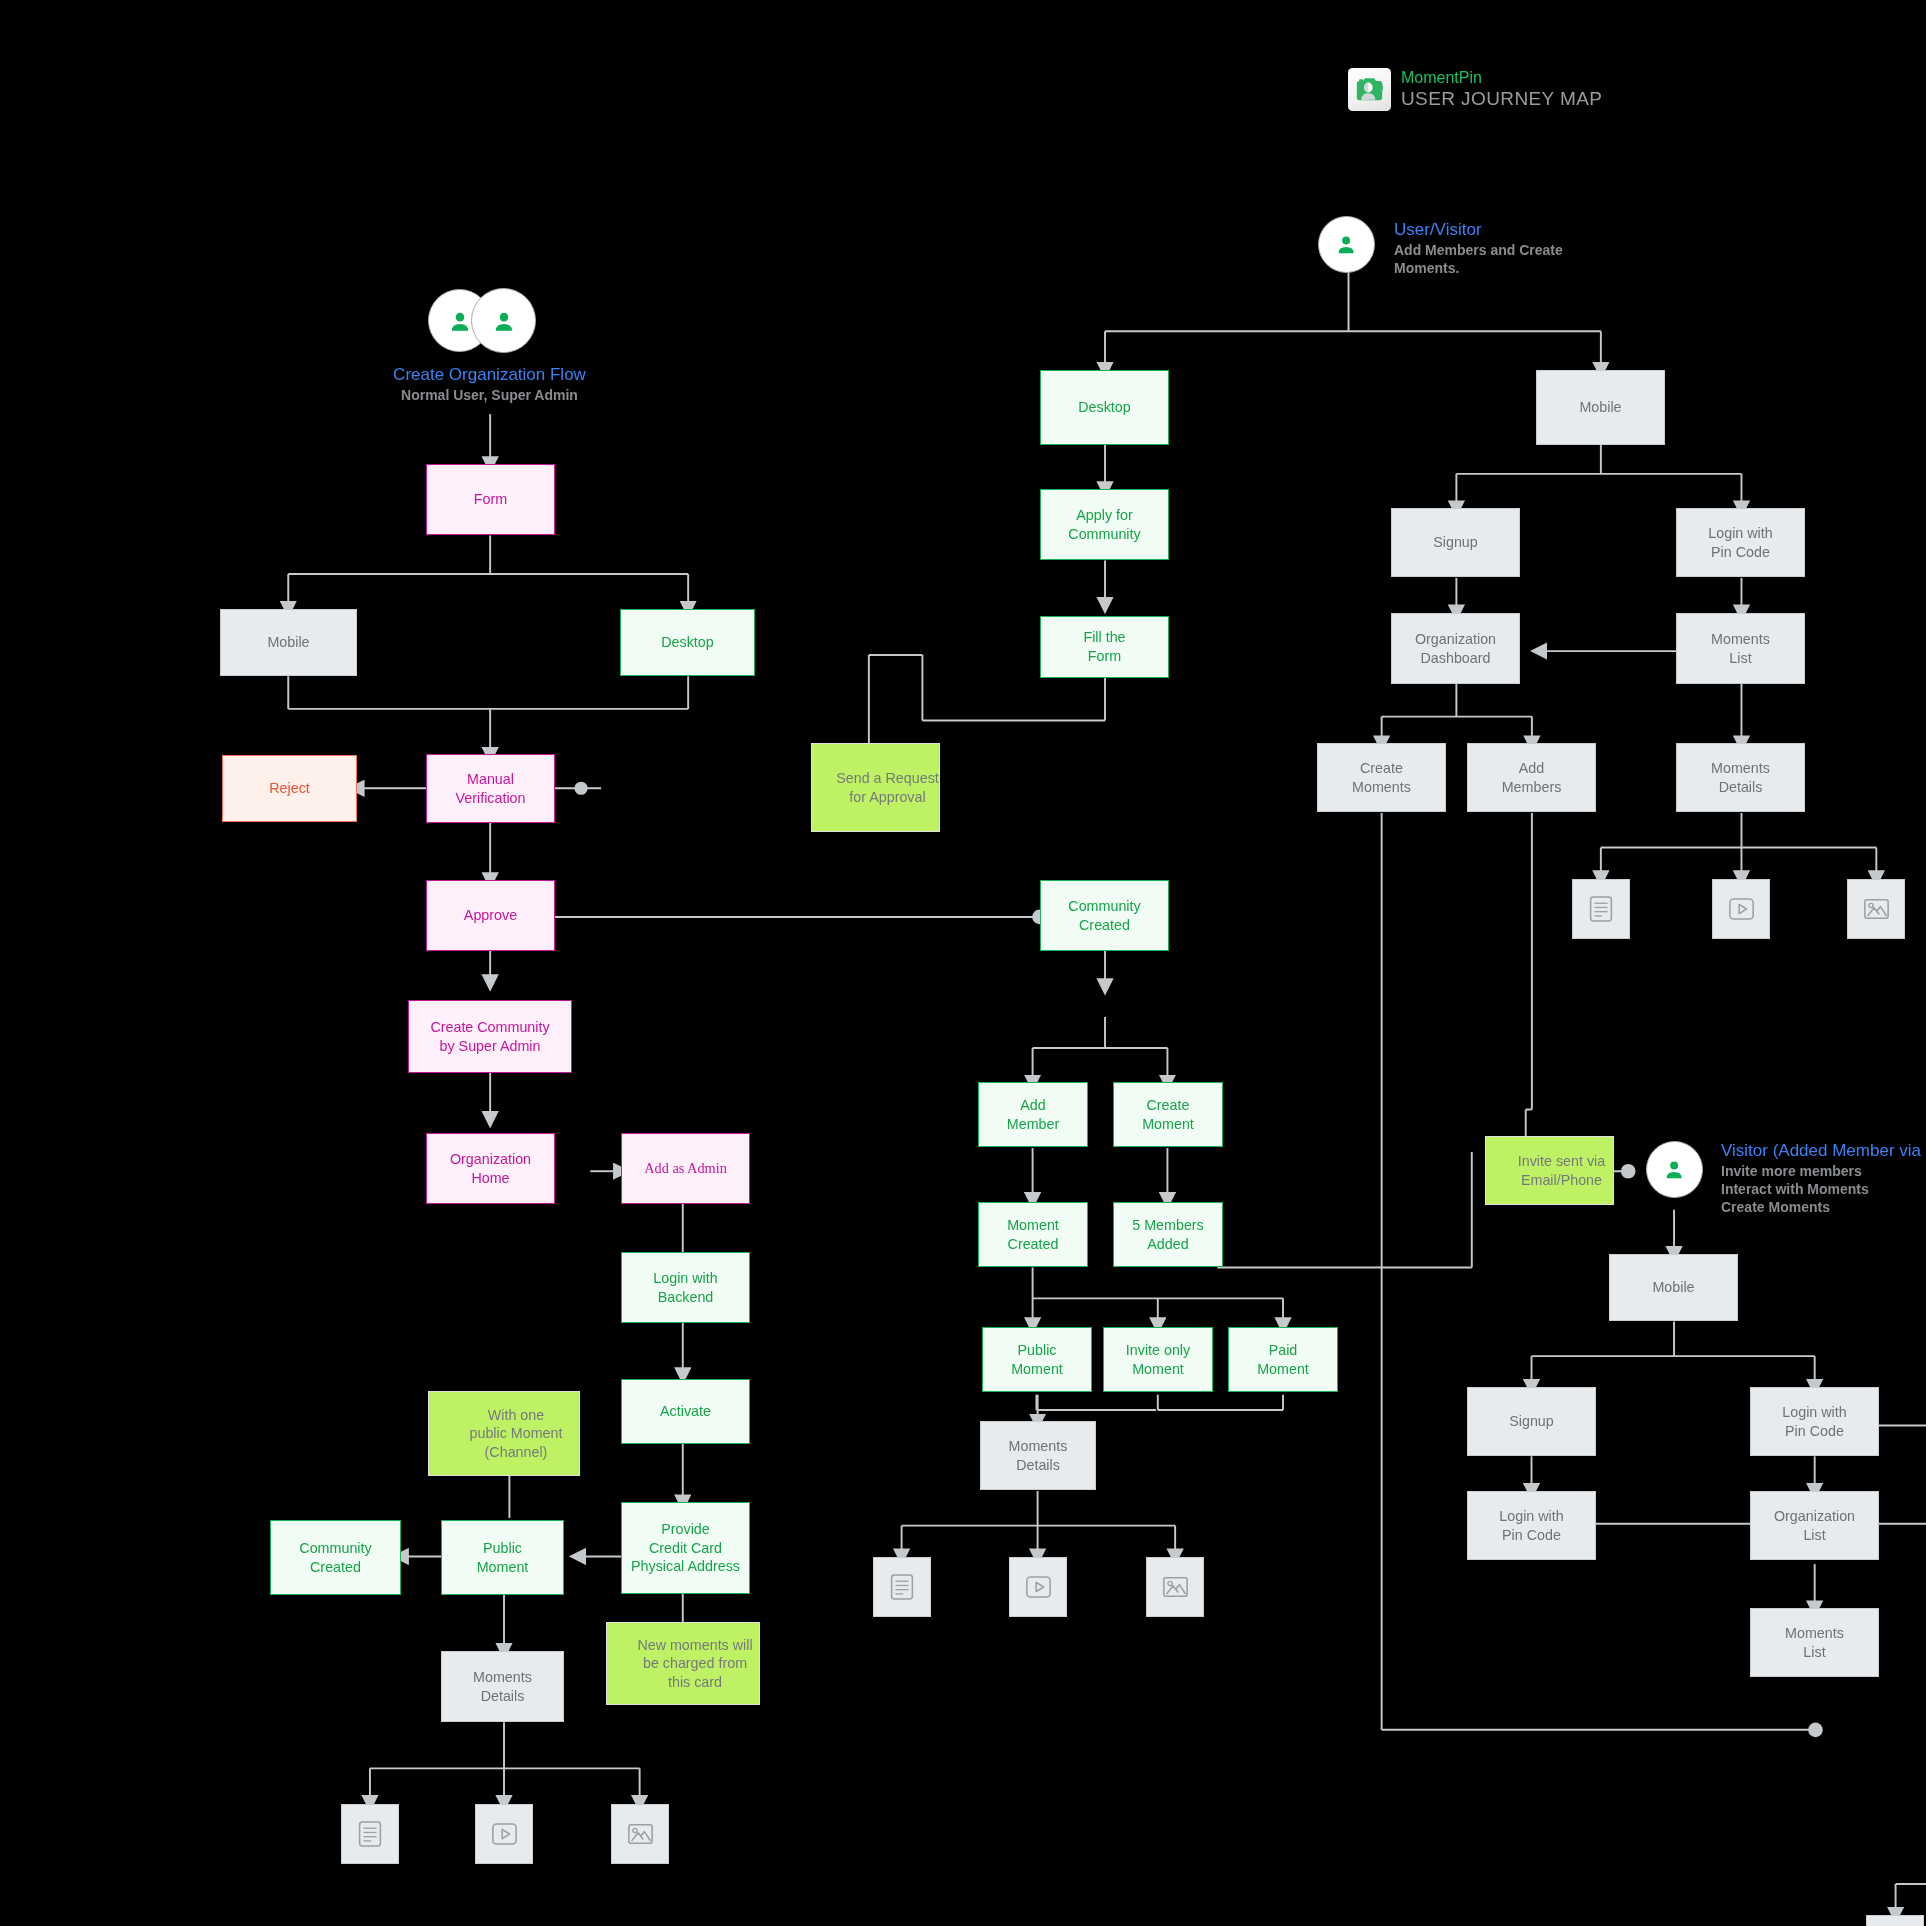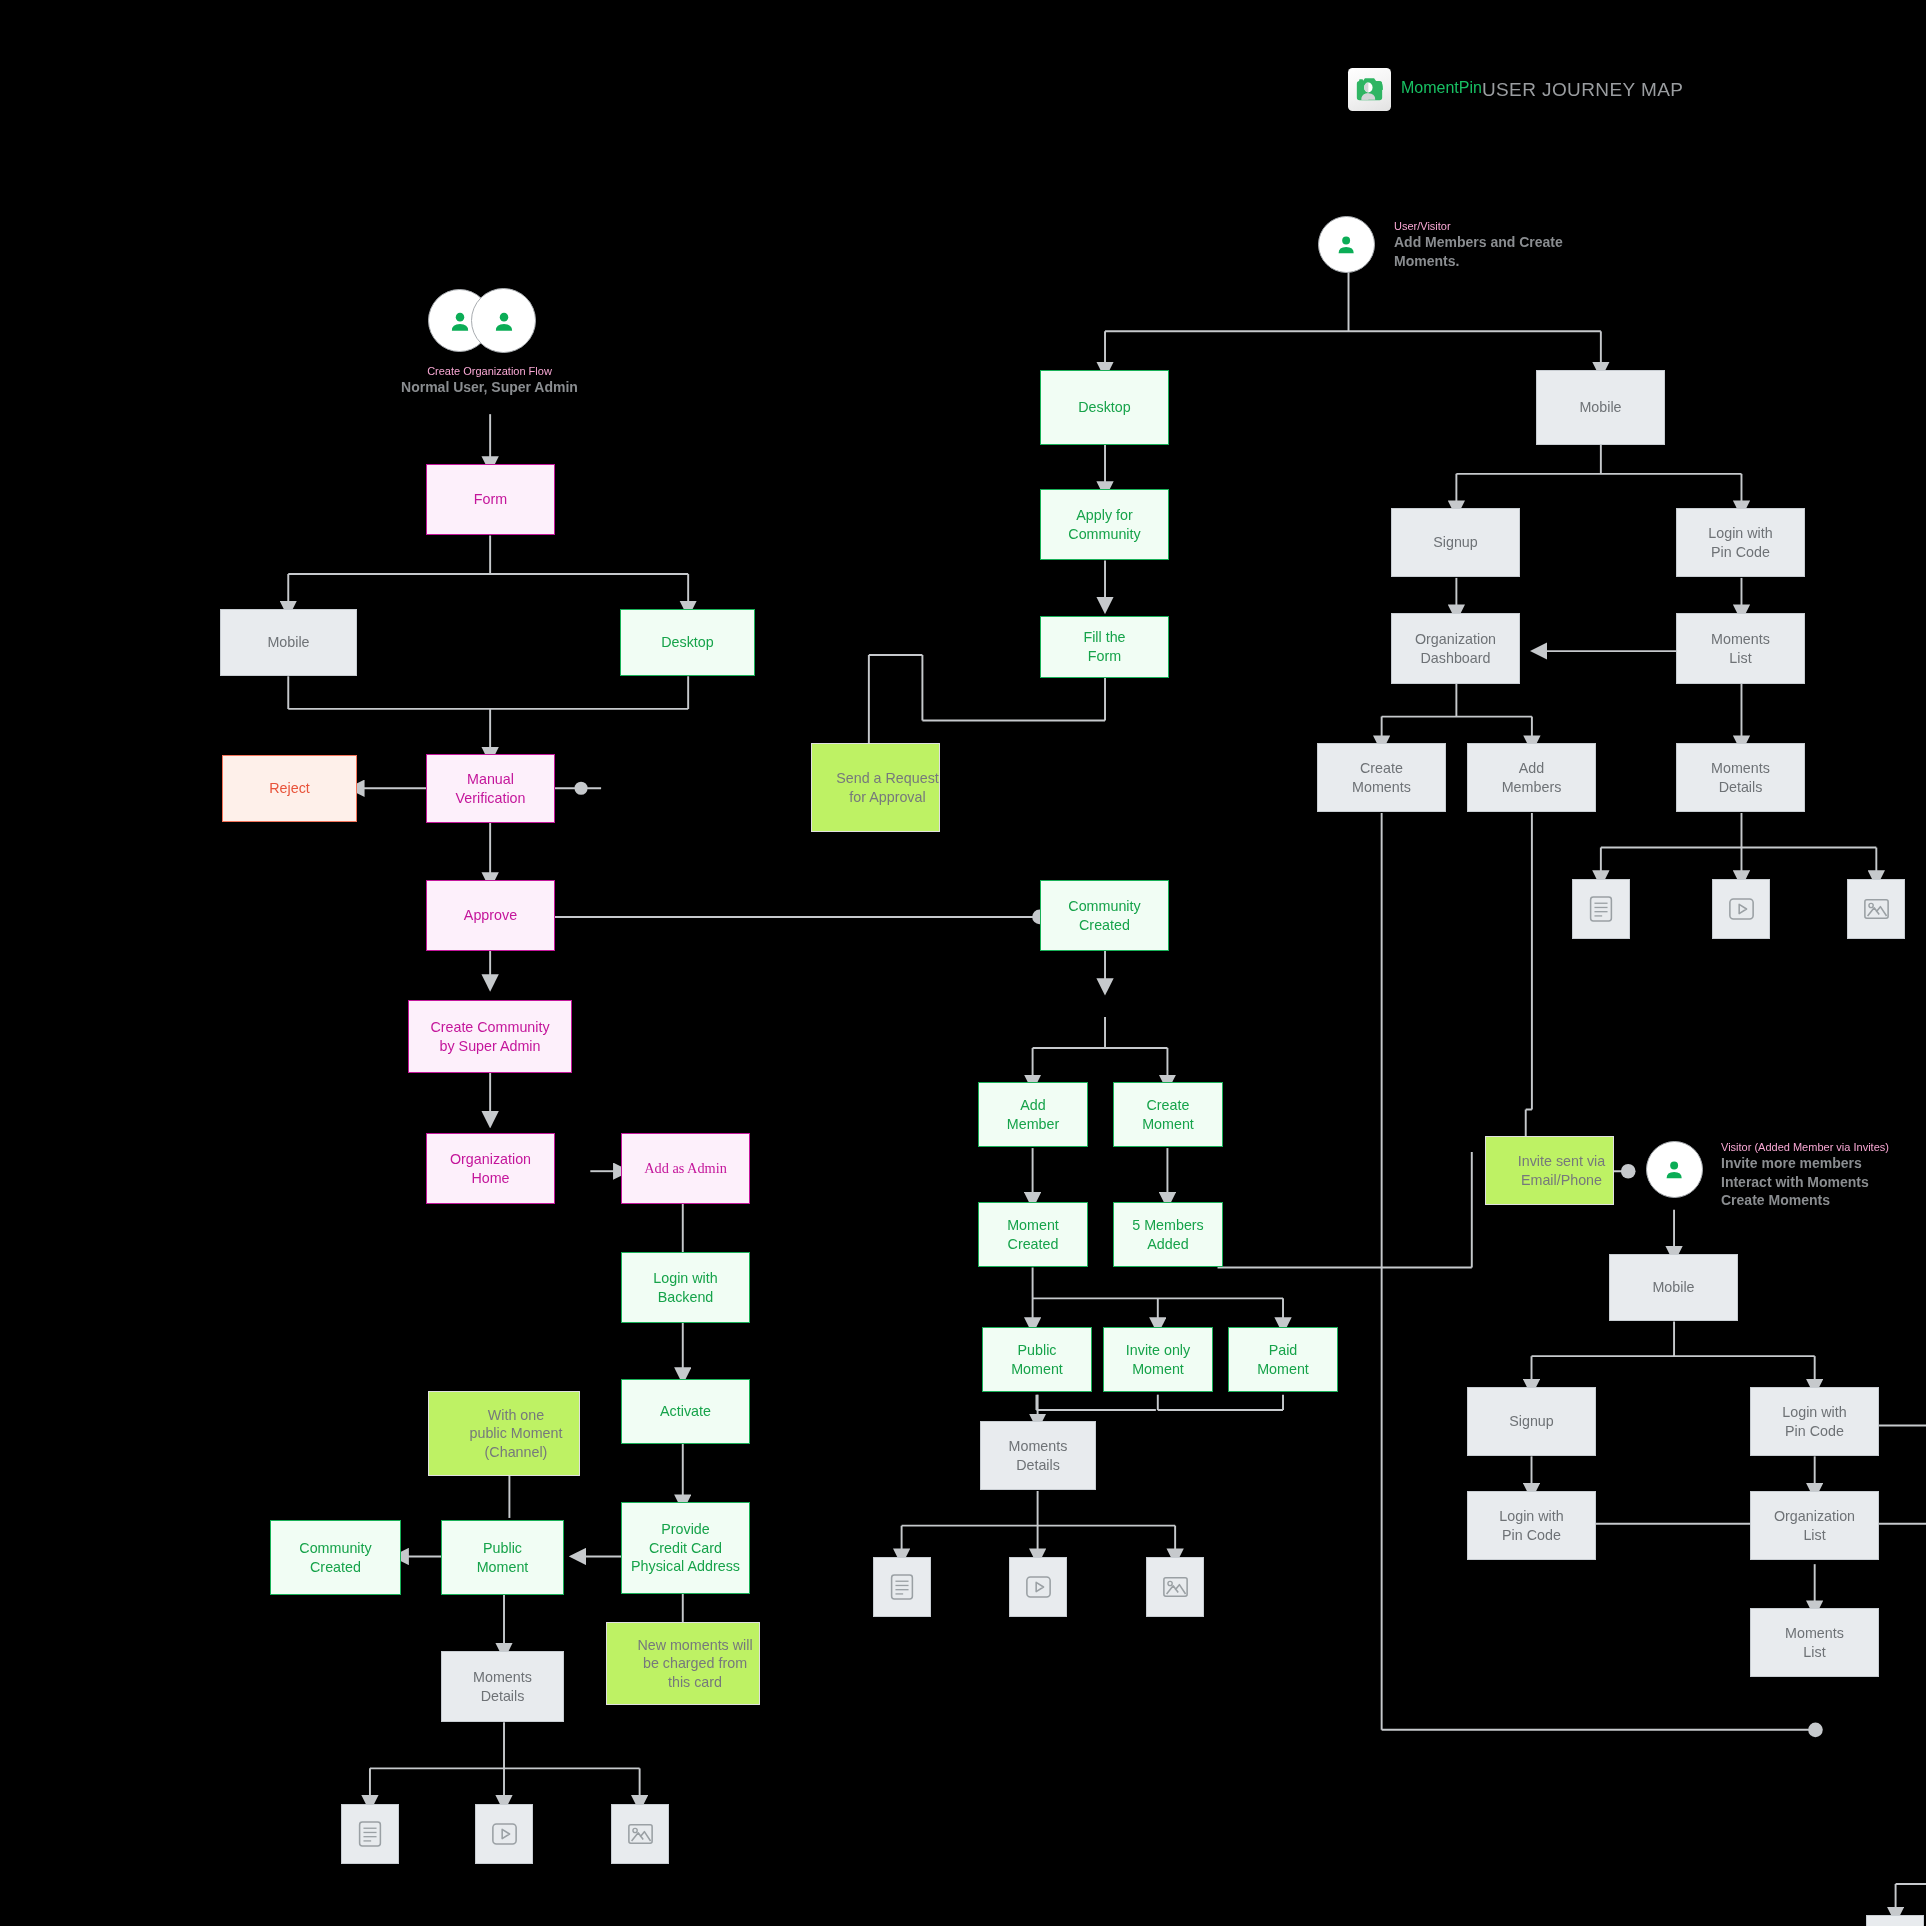--- a/index.html
+++ b/index.html
@@ -32,32 +32,32 @@
   .actor {
     position:absolute;
     border-radius:50%;
     background:#fff;
     border:1.2px solid #a8acb0;
     display:flex; align-items:center; justify-content:center;
   }
   .actor svg { display:block; }
 
   .actor-label { position:absolute; }
-  .actor-title { color:#f9a8d4; font-size:11px; line-height:1.22; white-space:nowrap; }
+  .actor-title { color:#3b82f6; font-size:17px; line-height:1.22; white-space:nowrap; }
   .actor-sub   { color:#8a8d90; font-size:14px; line-height:1.30; white-space:pre-line;font-weight:bold; }
   .centered { text-align:center; }
 
   
   #brand { position:absolute; left:1348px; top:68px; display:flex; align-items:center; gap:10px; }
   #brand-logo {
     width:43px; height:43px; border-radius:4.6px;
     background:linear-gradient(160deg,#ffffff 0%,#f2f2f2 55%,#e2e2e2 100%);
     display:flex; align-items:center; justify-content:center;
   }
-  #brand-text { display:flex; flex-direction:row; justify-content:center; }
+  #brand-text { display:flex; flex-direction:column; justify-content:center; }
   #brand-name { color:#18c063; font-size:16px; line-height:1.2; }
   #brand-sub  { color:#9a9da0; font-size:19px; letter-spacing:0.4px; line-height:1.25; }
 
   
   .chip {
     position:absolute; width:58px; height:60px;
     background:#e8ebee; border:0.8px solid #c8cdd2;
     display:flex; align-items:center; justify-content:center;
   }
   .chip svg { display:block; }

